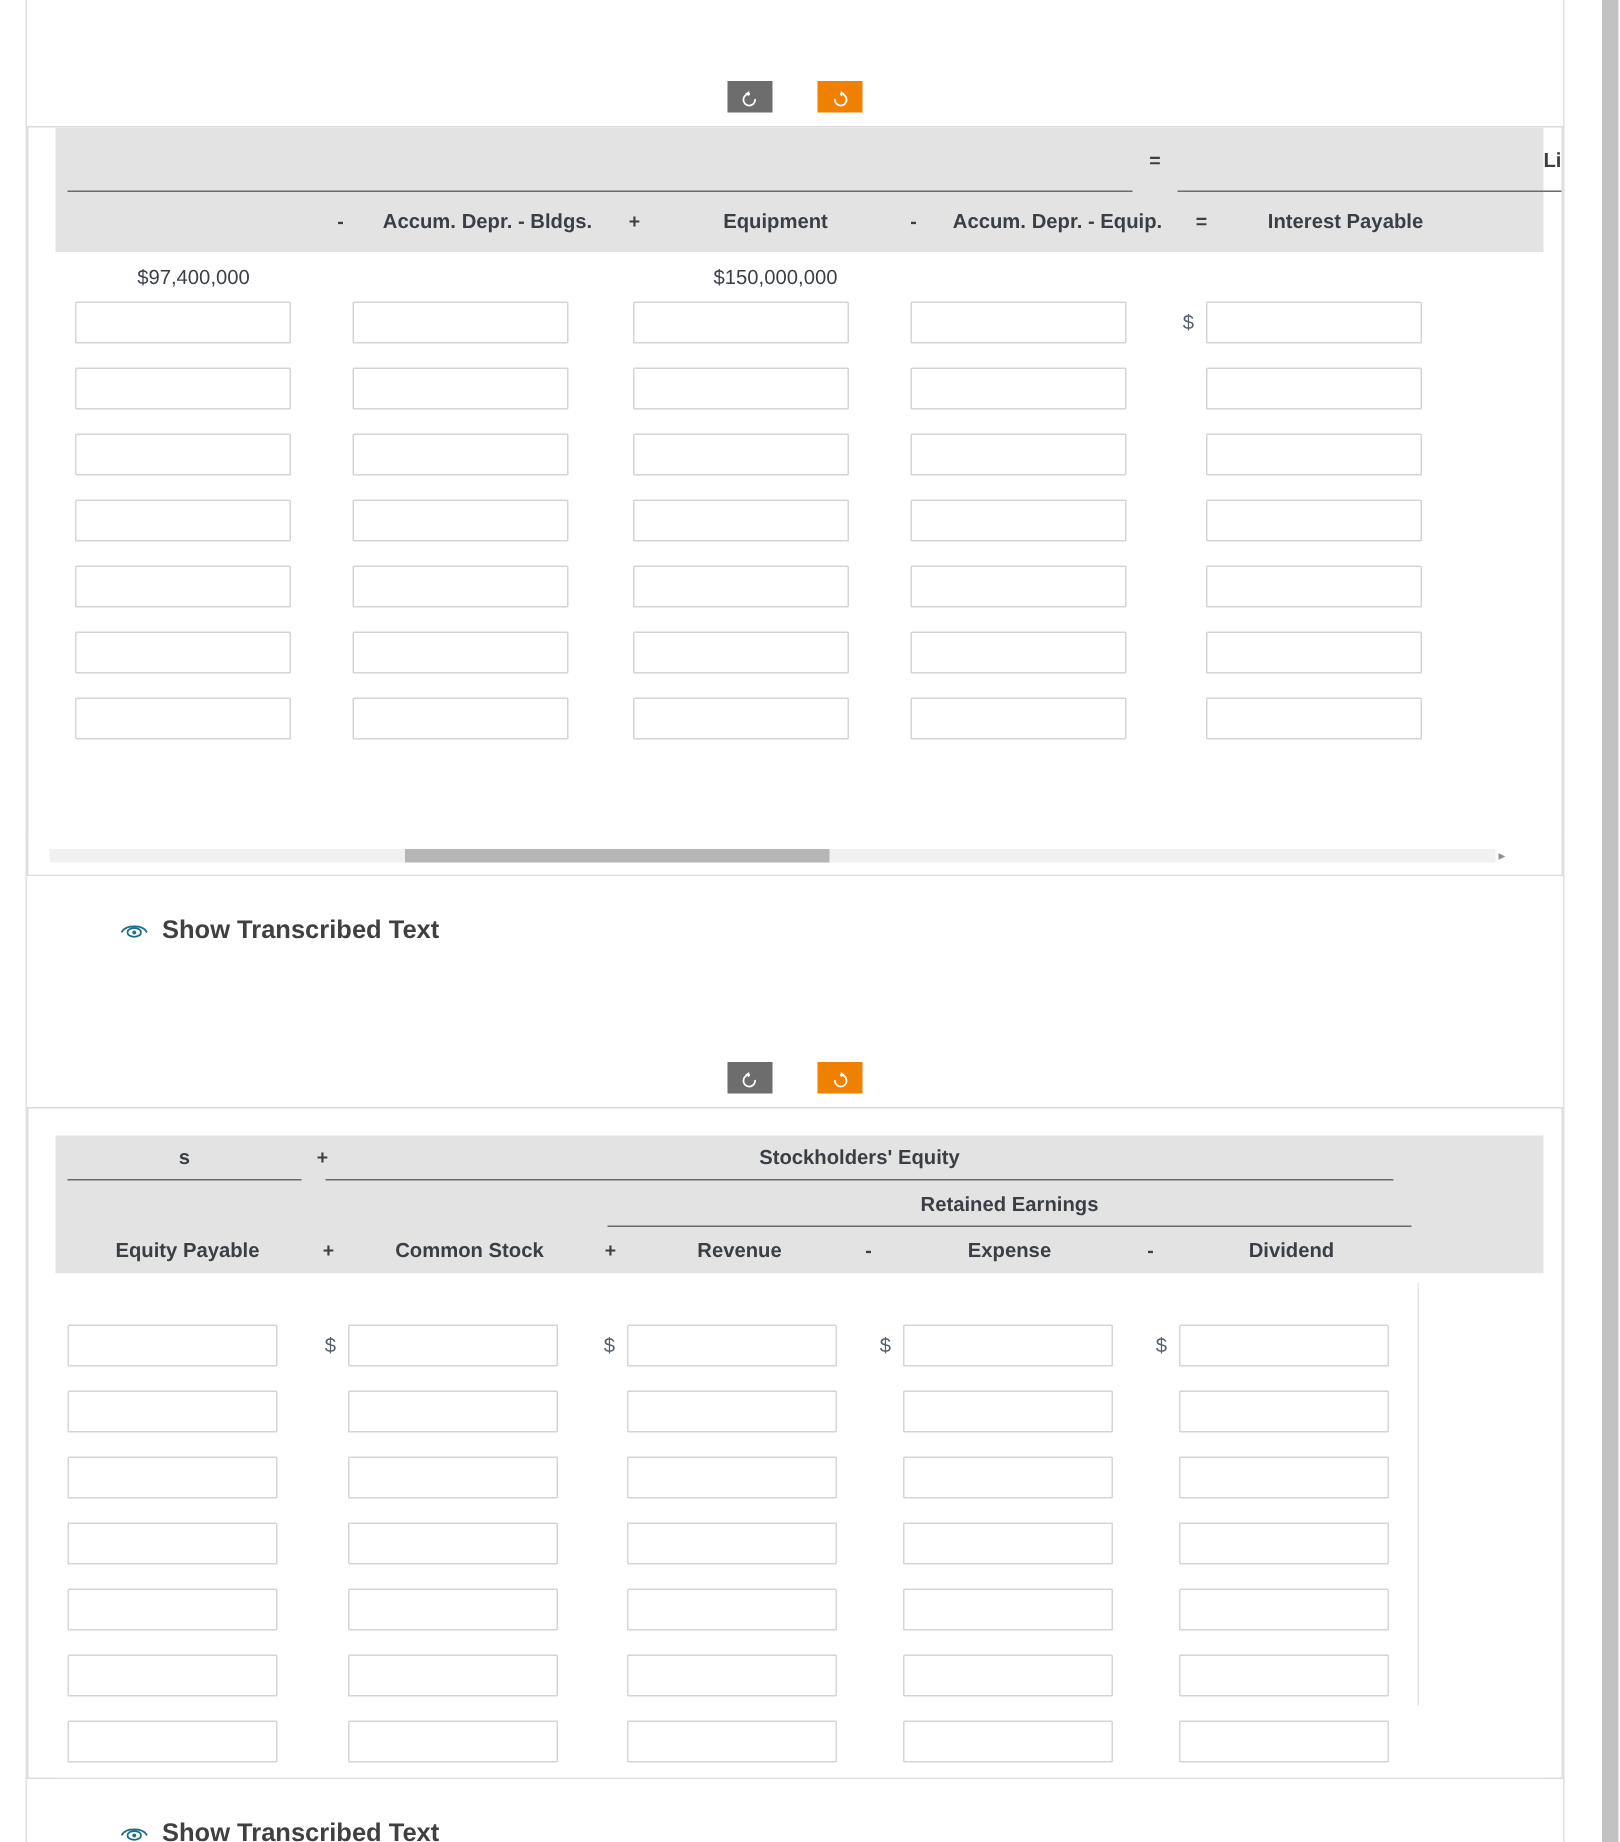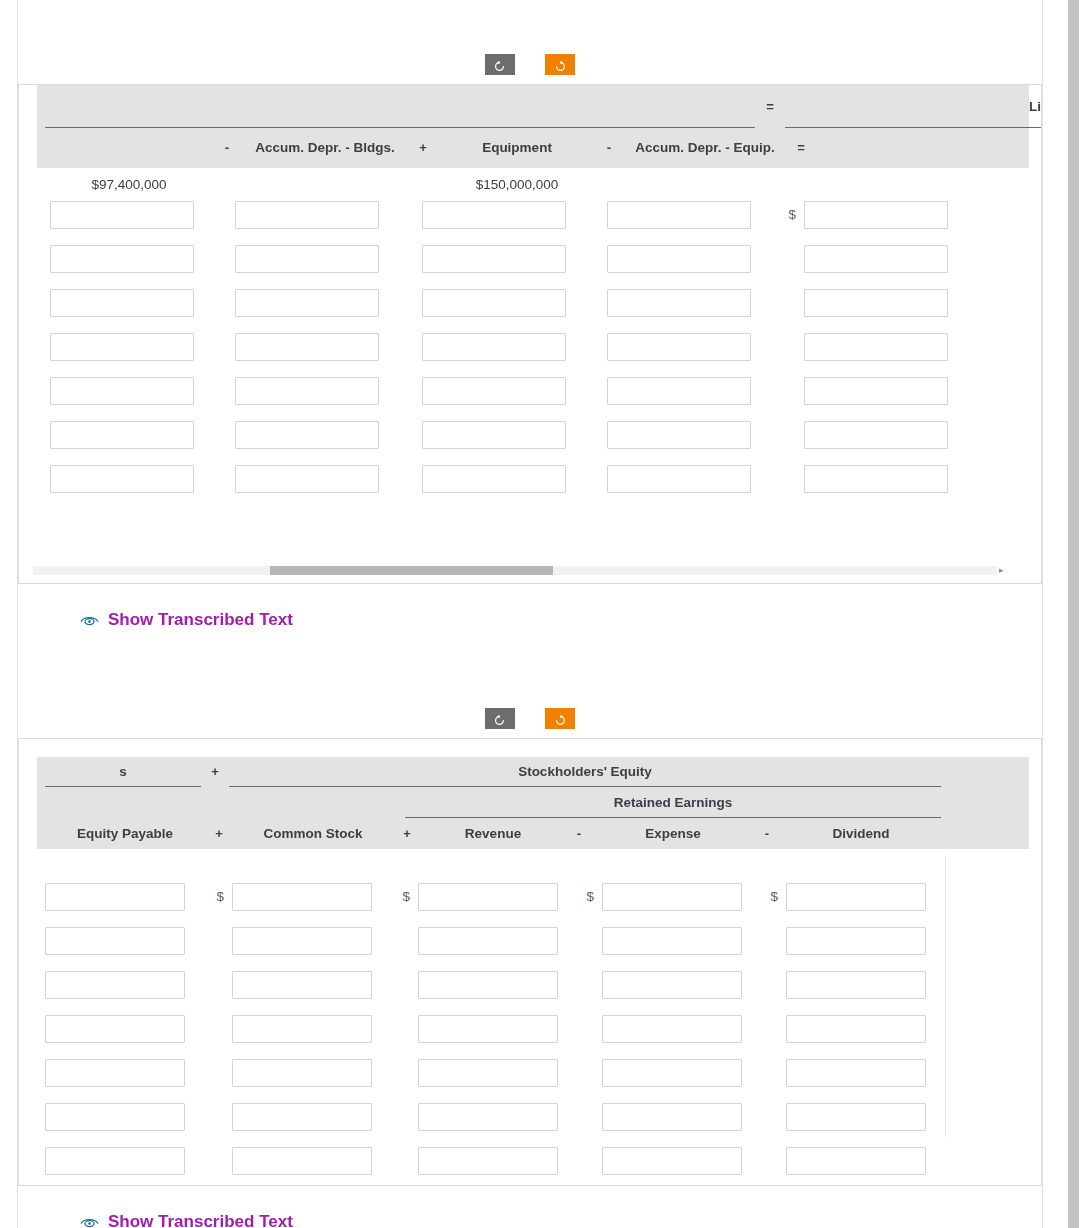--- a/index.html
+++ b/index.html
@@ -213,21 +213,21 @@
     display: flex;
     align-items: center;
     gap: 9px;
     cursor: pointer;
     width: max-content;
   }
   .transcribe .eye { display: block; }
   .transcribe .label {
     font-size: 17px;
     font-weight: bold;
-    color: #a21caf;
+    color: #404040;
     white-space: nowrap;
   }
 </style>
 </head>
 <body>
 
 <div class="page-rail-left"></div>
 <div class="page-rail-right"></div>
 
 <div class="content">
@@ -260,20 +260,21 @@
                 <div class="op-abs" style="left: 718px; width: 30px; top: 0px; height: 43px; line-height: 43px;">=</div>
               </div>
             <div class="col-row" id="e1-cols">
                 <div class="col-cell" style="left: 176px; width: 28px; font-size: 13px;">-</div>
                 <div class="col-cell" style="left: 204px; width: 168px;">Accum. Depr. - Bldgs.</div>
                 <div class="col-cell" style="left: 372px; width: 28px; font-size: 13px;">+</div>
                 <div class="col-cell" style="left: 400px; width: 160px;">Equipment</div>
                 <div class="col-cell" style="left: 560px; width: 24px; font-size: 13px;">-</div>
                 <div class="col-cell" style="left: 584px; width: 168px;">Accum. Depr. - Equip.</div>
                 <div class="col-cell" style="left: 752px; width: 24px; font-size: 13px;">=</div>
+                <div class="col-cell" style="left: 776px; width: 168px;">Interest Payable</div>
               </div>
           </div>
 
           <div class="value-row" id="e1-balances">
               <div class="value-cell" style="left: 8px; width: 168px;">$97,400,000</div>
               <div class="value-cell" style="left: 400px; width: 160px;">$150,000,000</div>
             </div>
 
           <div class="input-rows" id="e1-rows">
               <div class="input-row">
@@ -365,21 +366,21 @@
       </button>
     </div>
 
     <div class="panel" style="height:448px;">
       <div class="table-viewport" style="height:446px;">
         <div class="grid" style="position:absolute; left:18px; top:18px; width:992px;">
 
           <div class="hdr-band">
             <div class="group-row" style="height:30px;" id="e2-groups">
                 <div class="group-cell" style="left: 8px; width: 156px; height: 30px; line-height: 30px;">s</div>
-                <div class="group-cell" style="left: 192px; width: 712px; height: 30px; line-height: 30px;">Stockholders' Equity</div>
+                <div class="group-cell" style="left: 180px; width: 712px; height: 30px; line-height: 30px;">Stockholders' Equity</div>
                 <div class="op-abs" style="left: 164px; width: 28px; top: 0px; height: 30px; line-height: 30px;">+</div>
               </div>
             <div class="group-row" style="height:31px;" id="e2-subs">
                 <div class="group-cell" style="left: 368px; width: 536px; height: 31px; line-height: 31px;">Retained Earnings</div>
               </div>
             <div class="col-row" style="height:31px;" id="e2-cols">
                 <div class="col-cell" style="left: 8px; width: 160px; height: 31px; line-height: 31px;">Equity Payable</div>
                 <div class="col-cell" style="left: 168px; width: 28px; height: 31px; line-height: 31px; font-size: 13px;">+</div>
                 <div class="col-cell" style="left: 196px; width: 160px; height: 31px; line-height: 31px;">Common Stock</div>
                 <div class="col-cell" style="left: 356px; width: 28px; height: 31px; line-height: 31px; font-size: 13px;">+</div>

